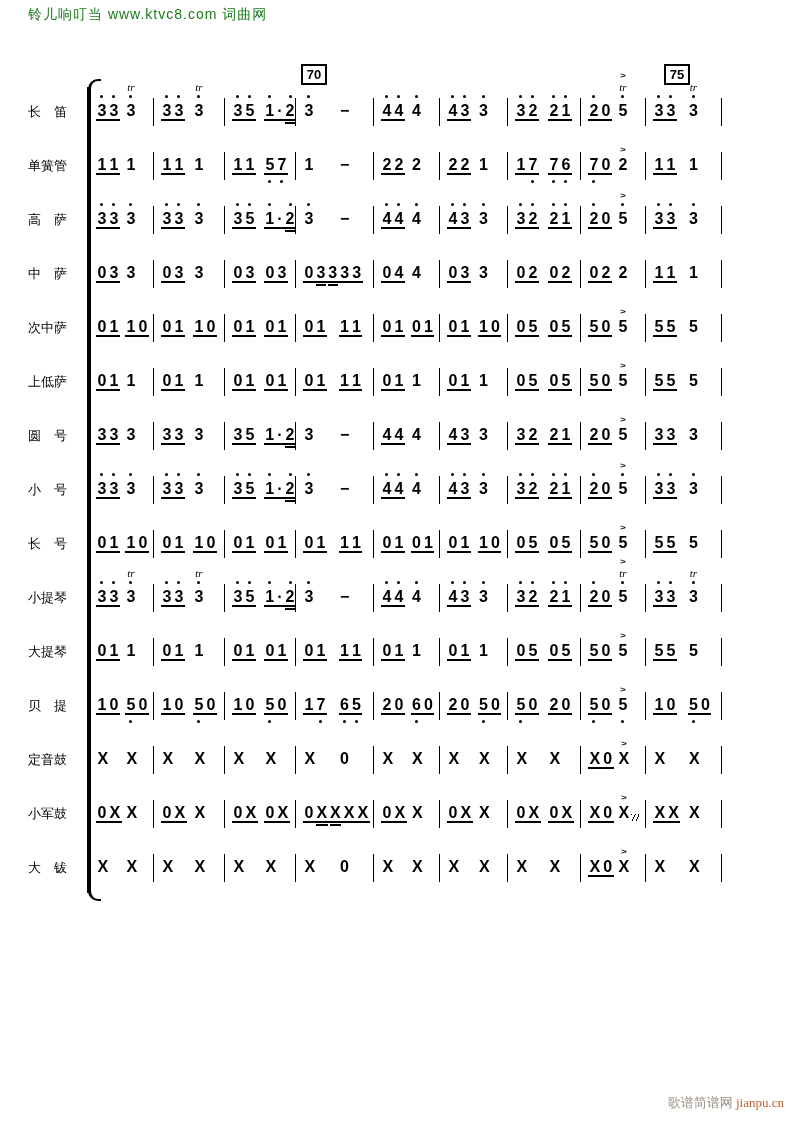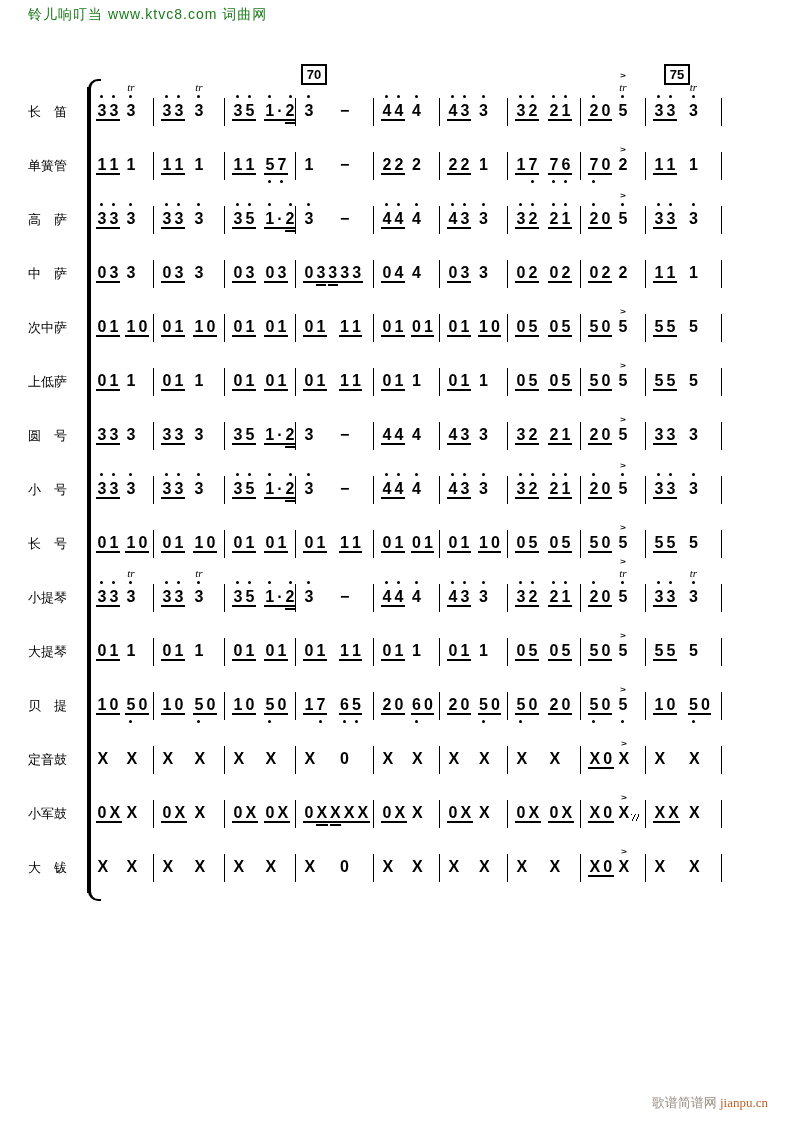--- a/index.html
+++ b/index.html
@@ -41,21 +41,21 @@
   .db{position:absolute;left:50%;margin-left:-1.5px;bottom:-7px;width:3px;height:3px;border-radius:50%;background:#000;}
   .trm{position:absolute;left:50%;transform:translateX(-50%);font:italic 11px/10px "Liberation Serif",serif;}
   .acc{position:absolute;left:50%;transform:translateX(-50%) scaleY(0.8);font:bold 10px/8px "Liberation Sans",sans-serif;}
   .trem{position:absolute;right:-8px;bottom:3px;width:8px;height:7px;
         background:repeating-linear-gradient(115deg,#000 0 1px,transparent 1px 3.5px);}
 
   
   .footer-title{position:absolute;left:286px;top:1056px;font:15px "Liberation Serif",serif;
                 letter-spacing:1px;white-space:nowrap;}
   .footer-title .clipped{display:inline-block;clip-path:inset(0 0 48% 0);}
-  .watermark{position:absolute;right:24px;top:1094px;font:13px "Liberation Serif",serif;white-space:nowrap;}
+  .watermark{position:absolute;right:8px;top:1094px;font:13px "Liberation Serif",serif;white-space:nowrap;}
   .wm-site{color:#9a8f83;}
   .wm-domain{color:#c0622c;}
 </style>
 </head>
 <body>
 
 <div class="page">
 
   <div class="credit">铃儿响叮当 www.ktvc8.com 词曲网</div>
 

